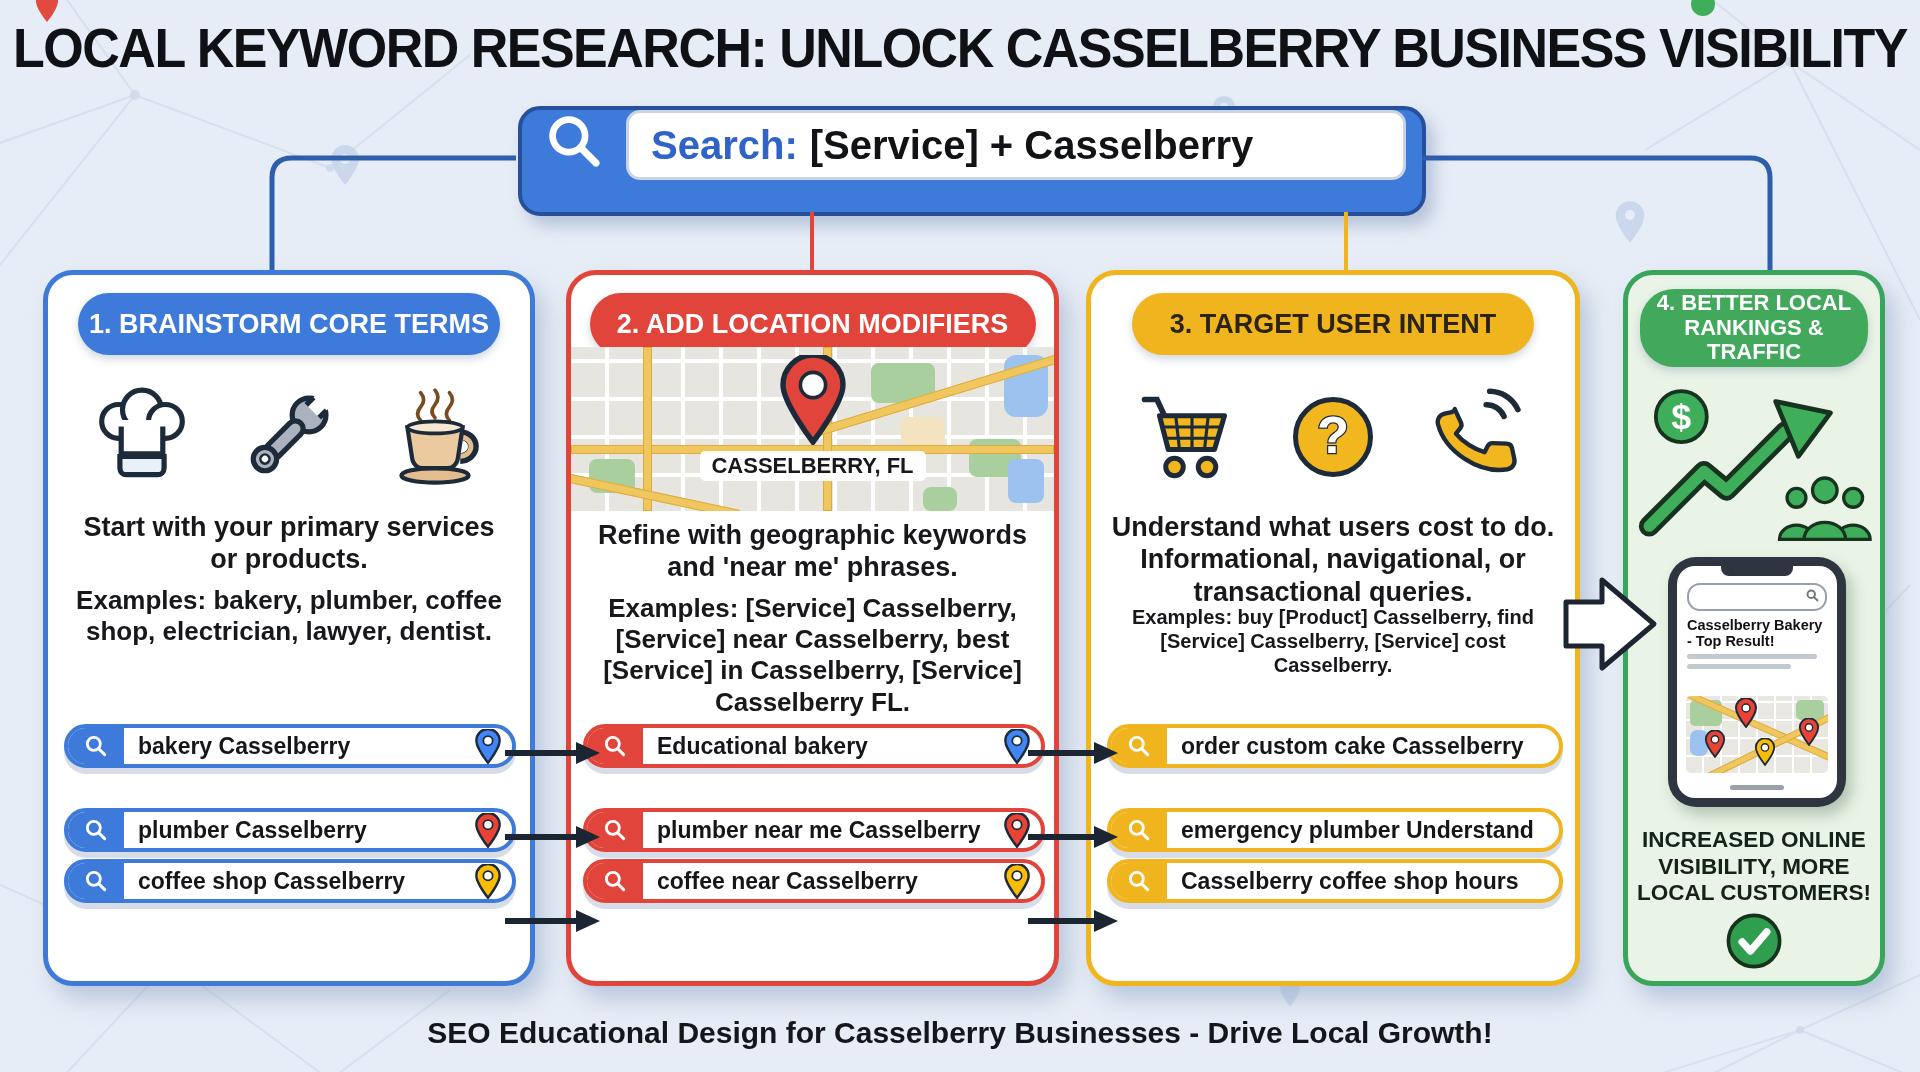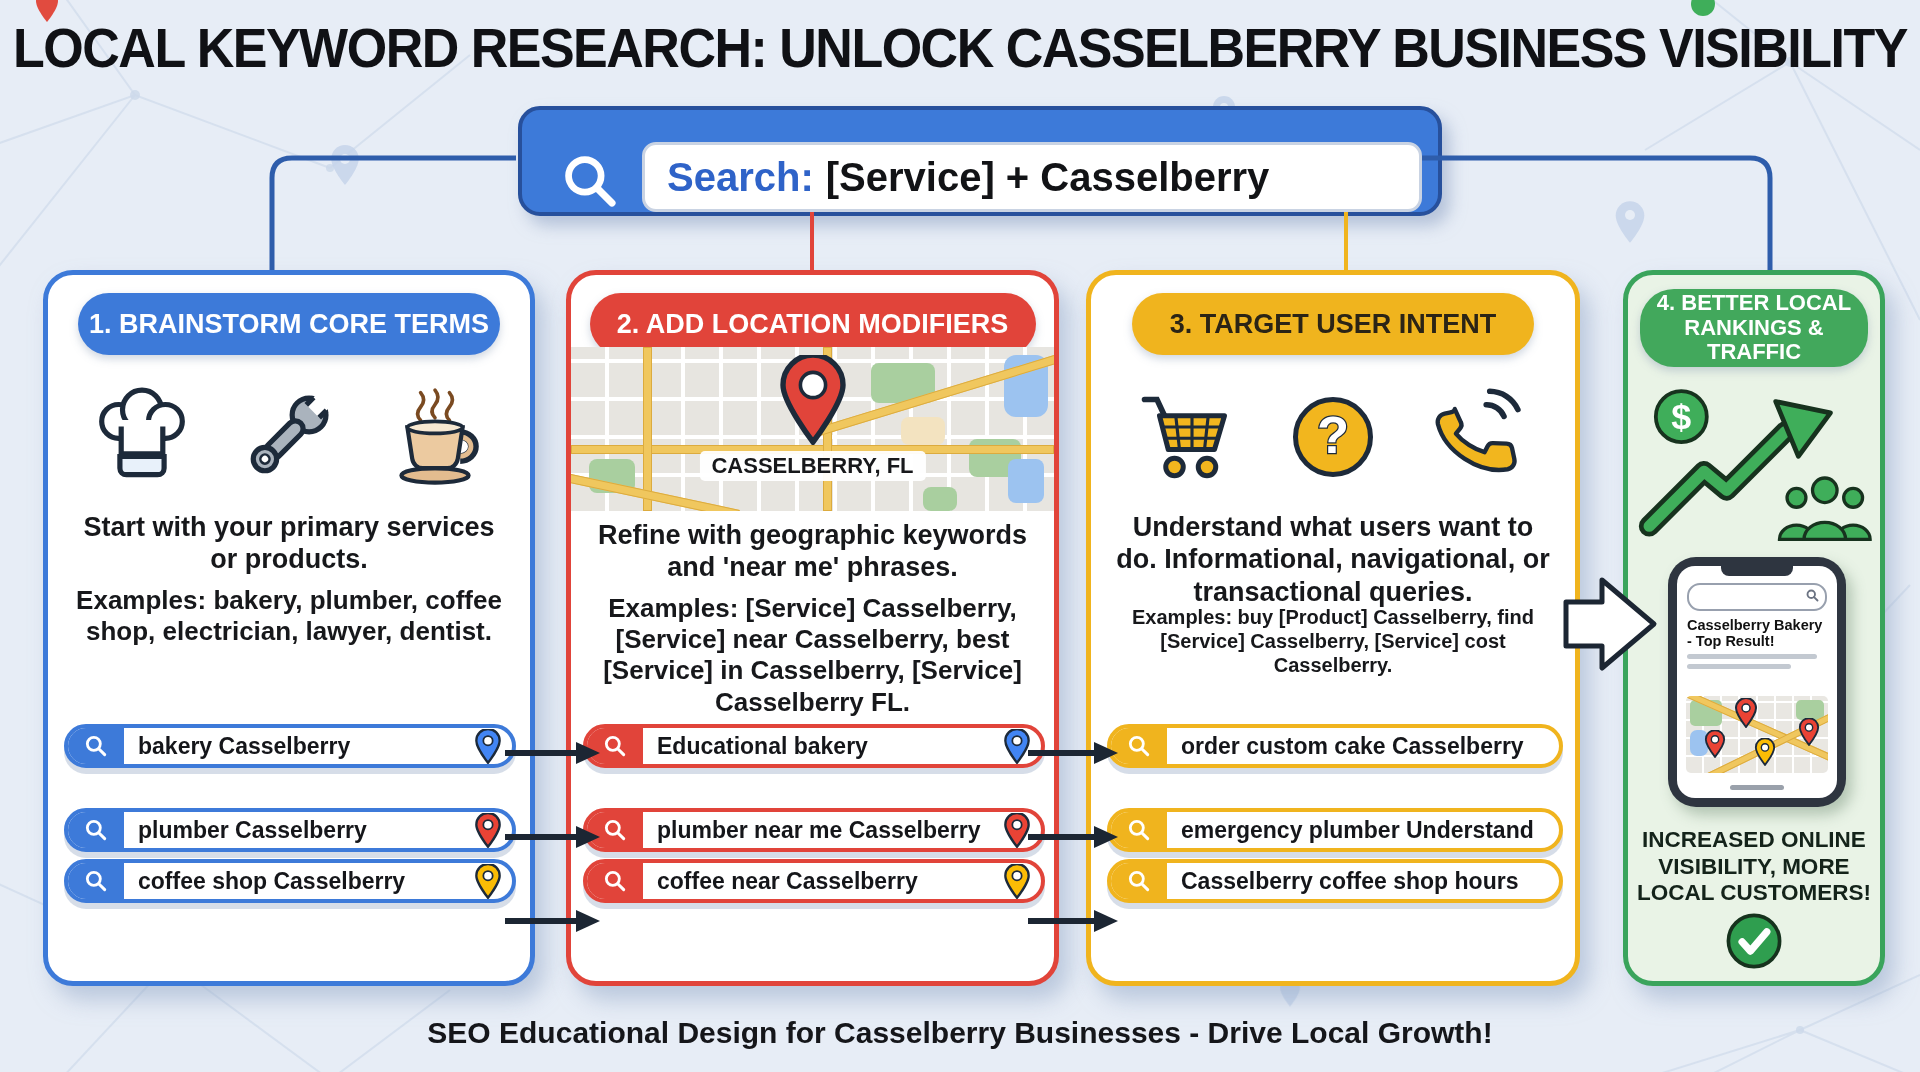--- a/index.html
+++ b/index.html
@@ -13,21 +13,21 @@
 
   
   .title{position:absolute;top:18px;left:0;right:0;text-align:center;
          font-size:52px;font-weight:800;letter-spacing:-1.5px;color:#101115;
          transform:scaleY(1.08);z-index:2;}
 
   
   .searchbar{position:absolute;left:518px;top:106px;width:900px;height:102px;
              background:#3d7ad9;border:4px solid #27509c;border-radius:22px;
              box-shadow:8px 10px 16px rgba(140,160,195,.55);
-             display:flex;align-items:flex-end;z-index:3;padding-left:16px;}
+             display:flex;align-items:flex-start;z-index:3;}
   .searchbar .mag{width:104px;display:flex;justify-content:center;align-items:center;}
   .searchbar .box{flex:1;margin-right:16px;height:64px;background:#fff;
                   border:3px solid #c9d3e3;border-radius:14px;display:flex;
                   align-items:center;padding-left:22px;font-size:40px;font-weight:700;
                   white-space:nowrap;overflow:hidden;}
   .searchbar .prefix{color:#2f63c8;margin-right:12px;}
   .searchbar .query{color:#121316;}
 
   
   .panel{position:absolute;top:270px;height:716px;background:#fff;border-radius:30px;
@@ -356,21 +356,21 @@
     <span>
       <svg width="100" height="100" viewBox="0 0 80 80">
         <g transform="rotate(-12 40 40)">
           <path d="M17 16 c-4 0 -7 3 -7 7 c1 23 24 46 47 47 c4 0 7 -3 7 -7 v-9 c0 -2 -1.5 -3.7 -3.5 -4.2 l-10.5 -2.7 c-1.8 -.5 -3.7 .1 -4.8 1.5 l-3.4 4.2 c-7.6 -3.9 -15.4 -11.7 -19.3 -19.3 l4.2 -3.4 c1.4 -1.1 2 -3 1.5 -4.8 L25.7 14.1 C25.2 16 23 16 21 16 z" fill="#f2b61e" stroke="#1d2a3a" stroke-width="3.5" stroke-linejoin="round"></path>
           <path d="M51 16 a15 15 0 0 1 12 12 M56 6 a25 25 0 0 1 19 19" fill="none" stroke="#1d2a3a" stroke-width="4.5" stroke-linecap="round"></path>
         </g>
       </svg>
     </span>
   </div>
 
-  <div class="desc d1">Understand what users want to do. Informational, navigational, or transactional queries.</div>
+  <div class="desc d1">Understand what users cost to do. Informational, navigational, or transactional queries.</div>
   <div class="desc d2">Examples: buy [Product] Casselberry, find [Service] Casselberry, [Service] cost Casselberry.</div>
 
   <div class="pill r1">
     <span class="seg">
       <svg width="26" height="26" viewBox="0 0 24 24">
           <circle cx="10" cy="10" r="6" fill="none" stroke="#fff" stroke-width="2.6"></circle>
           <line x1="14.5" y1="14.5" x2="20" y2="20" stroke="#fff" stroke-width="2.8" stroke-linecap="round"></line>
         </svg>
     </span>
     <span class="q">order custom cake Casselberry</span>

